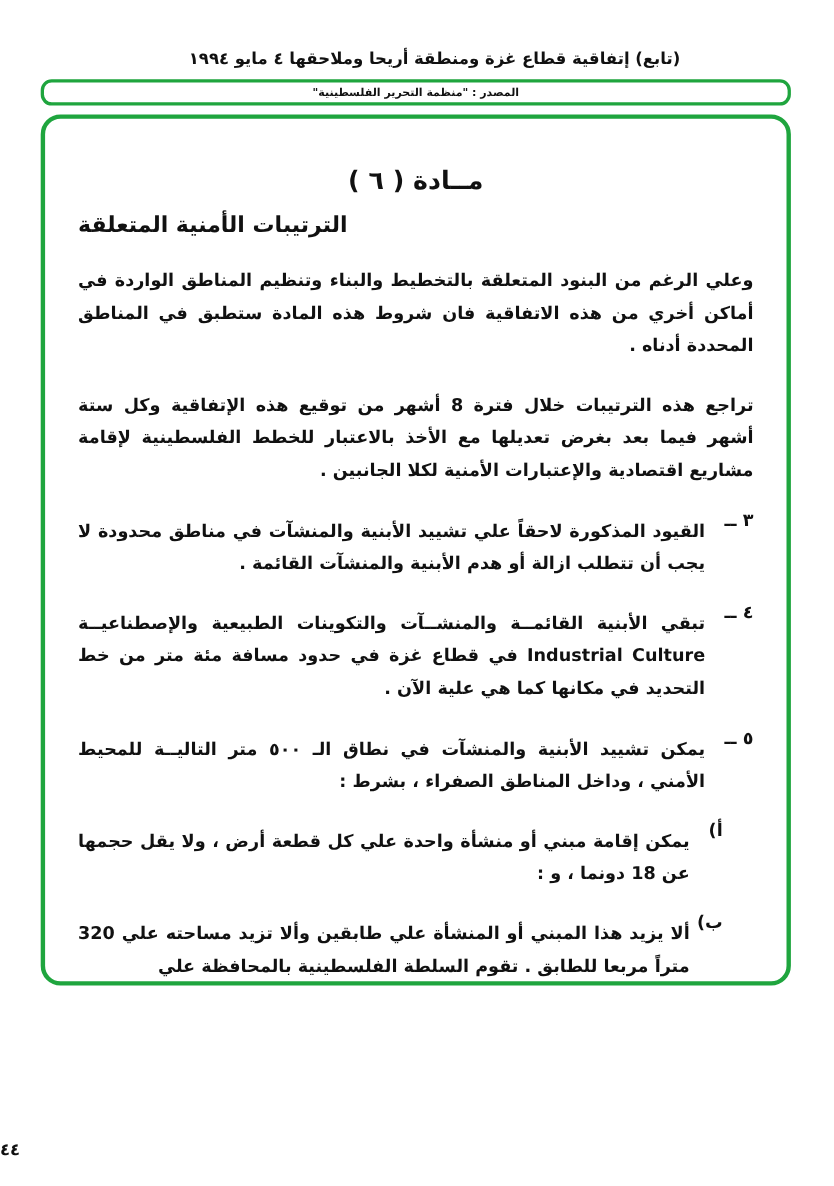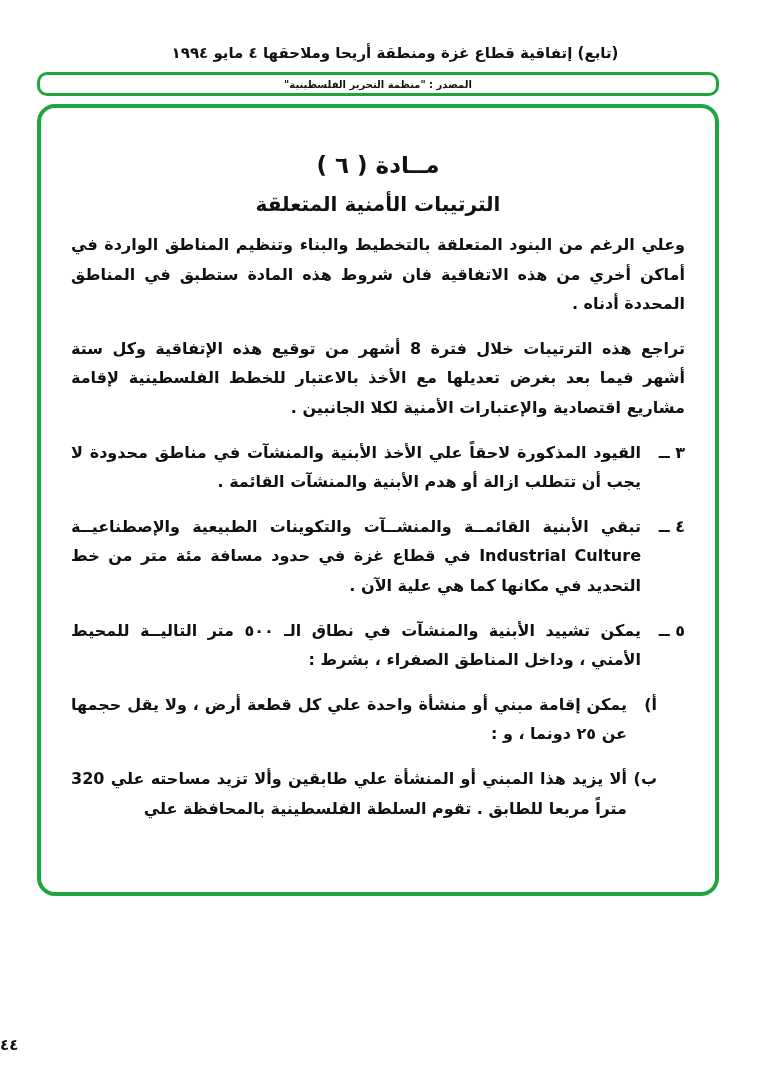--- a/index.html
+++ b/index.html
@@ -41,21 +41,21 @@
     padding:44px 30px 0 30px;
     background:var(--page-bg);
   }
   .article-title{
     text-align:center;
     font-size:23px;font-weight:bold;
     margin-bottom:14px;
     letter-spacing:1px;
   }
   .article-subtitle{
-    text-align:center;
+    text-align:left;
     font-size:20px;font-weight:bold;
     margin-bottom:13px;
     letter-spacing:1px;
   }
   .items{
     margin-top:14px;
     font-size:16px;font-weight:bold;
     line-height:1.85;
   }
   .item{
@@ -64,20 +64,21 @@
     margin-bottom:15px;
   }
   .item .num{
     flex:0 0 44px;
     white-space:nowrap;
   }
   .item .text{
     flex:1;
     text-align:justify;
     text-justify:inter-word;
+    margin-top:10px;
   }
   .item.sub{
     margin-right:28px;
   }
   .item.sub .num{
     flex:0 0 30px;
   }
   .page-number{
     position:absolute;top:1036px;left:0;width:100%;
     font-size:15px;font-weight:bold;
@@ -104,36 +105,36 @@
     <div class="item">
       <span class="text">وعلي الرغم من البنود المتعلقة بالتخطيط والبناء وتنظيم المناطق الواردة في أماكن أخري من هذه الاتفاقية فان شروط هذه المادة ستطبق في المناطق المحددة أدناه .</span>
     </div>
 
     <div class="item">
       <span class="text">تراجع هذه الترتيبات خلال فترة 8 أشهر من توقيع هذه الإتفاقية وكل ستة أشهر فيما بعد بغرض تعديلها مع الأخذ بالاعتبار للخطط الفلسطينية لإقامة مشاريع اقتصادية والإعتبارات الأمنية لكلا الجانبين .</span>
     </div>
 
     <div class="item">
       <span class="num">٣ ــ</span>
-      <span class="text">القيود المذكورة لاحقاً علي الأخذ الأبنية والمنشآت في مناطق محدودة لا يجب أن تتطلب ازالة أو هدم الأبنية والمنشآت القائمة .</span>
+      <span class="text">القيود المذكورة لاحقاً علي تشييد الأبنية والمنشآت في مناطق محدودة لا يجب أن تتطلب ازالة أو هدم الأبنية والمنشآت القائمة .</span>
     </div>
 
     <div class="item">
       <span class="num">٤ ــ</span>
       <span class="text">تبقي الأبنية القائمــة والمنشــآت والتكوينات الطبيعية والإصطناعيــة Industrial Culture في قطاع غزة في حدود مسافة مئة متر من خط التحديد في مكانها كما هي علية الآن .</span>
     </div>
 
     <div class="item">
       <span class="num">٥ ــ</span>
       <span class="text">يمكن تشييد الأبنية والمنشآت في نطاق الـ ٥٠٠ متر التاليــة للمحيط الأمني ، وداخل المناطق الصفراء ،  بشرط :</span>
     </div>
 
     <div class="item sub">
       <span class="num">أ)</span>
-      <span class="text">يمكن إقامة مبني أو منشأة واحدة علي كل قطعة أرض ، ولا يقل حجمها عن ٢٥ دونما ، و :</span>
+      <span class="text">يمكن إقامة مبني أو منشأة واحدة علي كل قطعة أرض ، ولا يقل حجمها عن 18 دونما ، و :</span>
     </div>
 
     <div class="item sub">
       <span class="num">ب)</span>
       <span class="text">ألا يزيد هذا المبني أو المنشأة علي طابقين وألا تزيد مساحته علي 320 متراً مربعا للطابق .  تقوم السلطة الفلسطينية بالمحافظة علي</span>
     </div>
 
   </div>
 </div>
 

